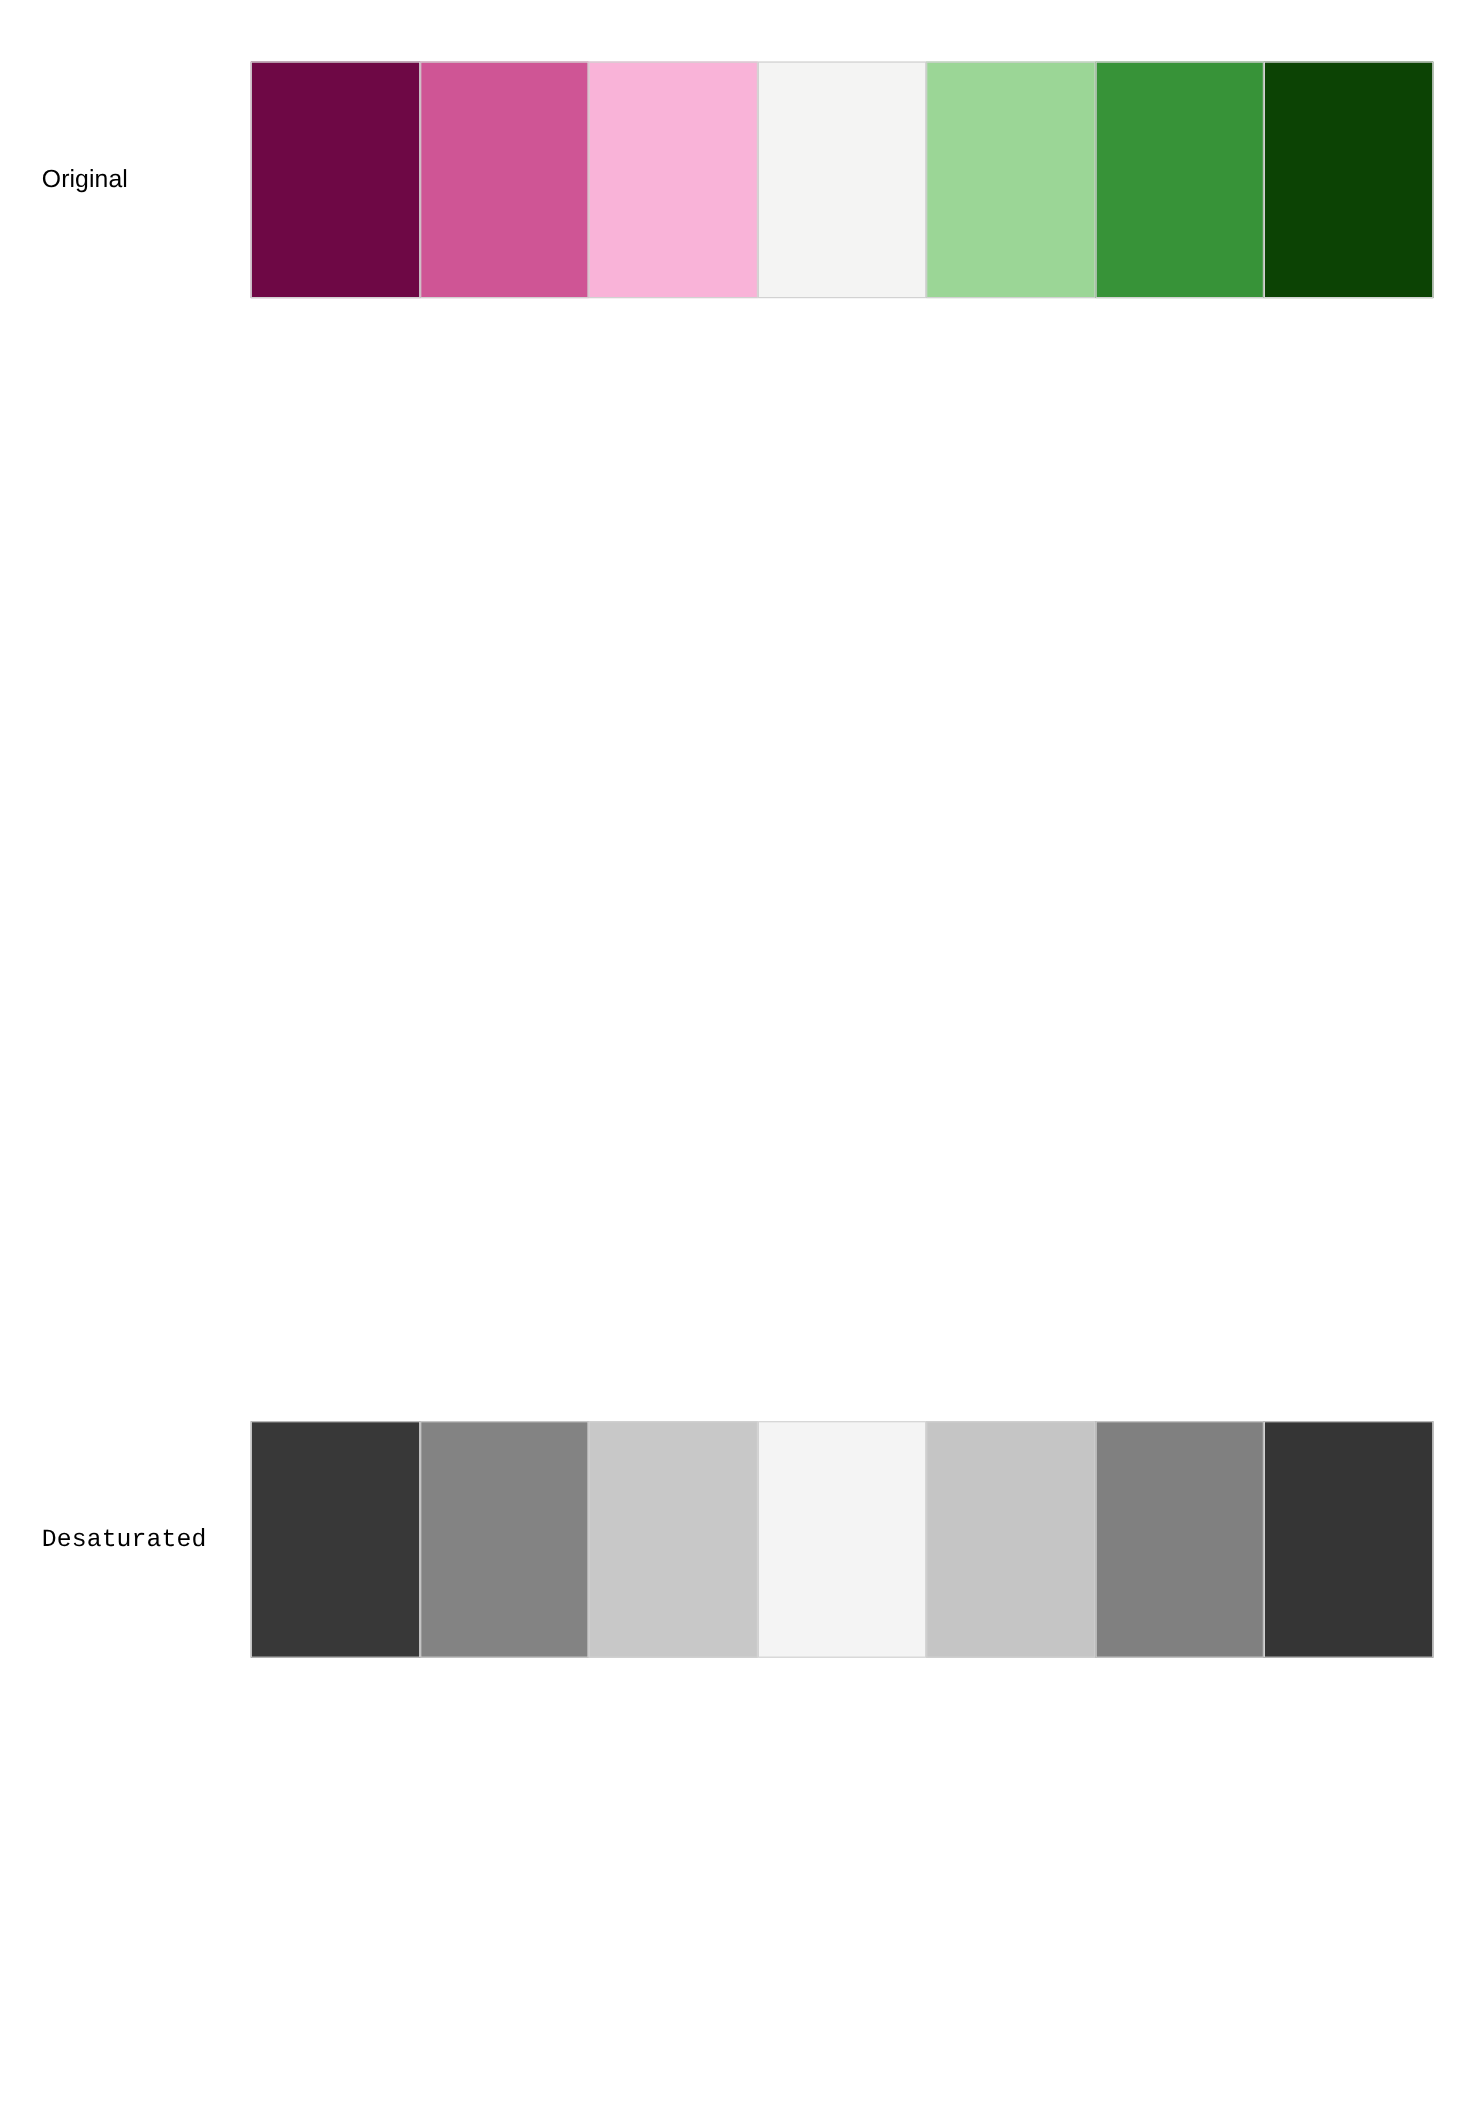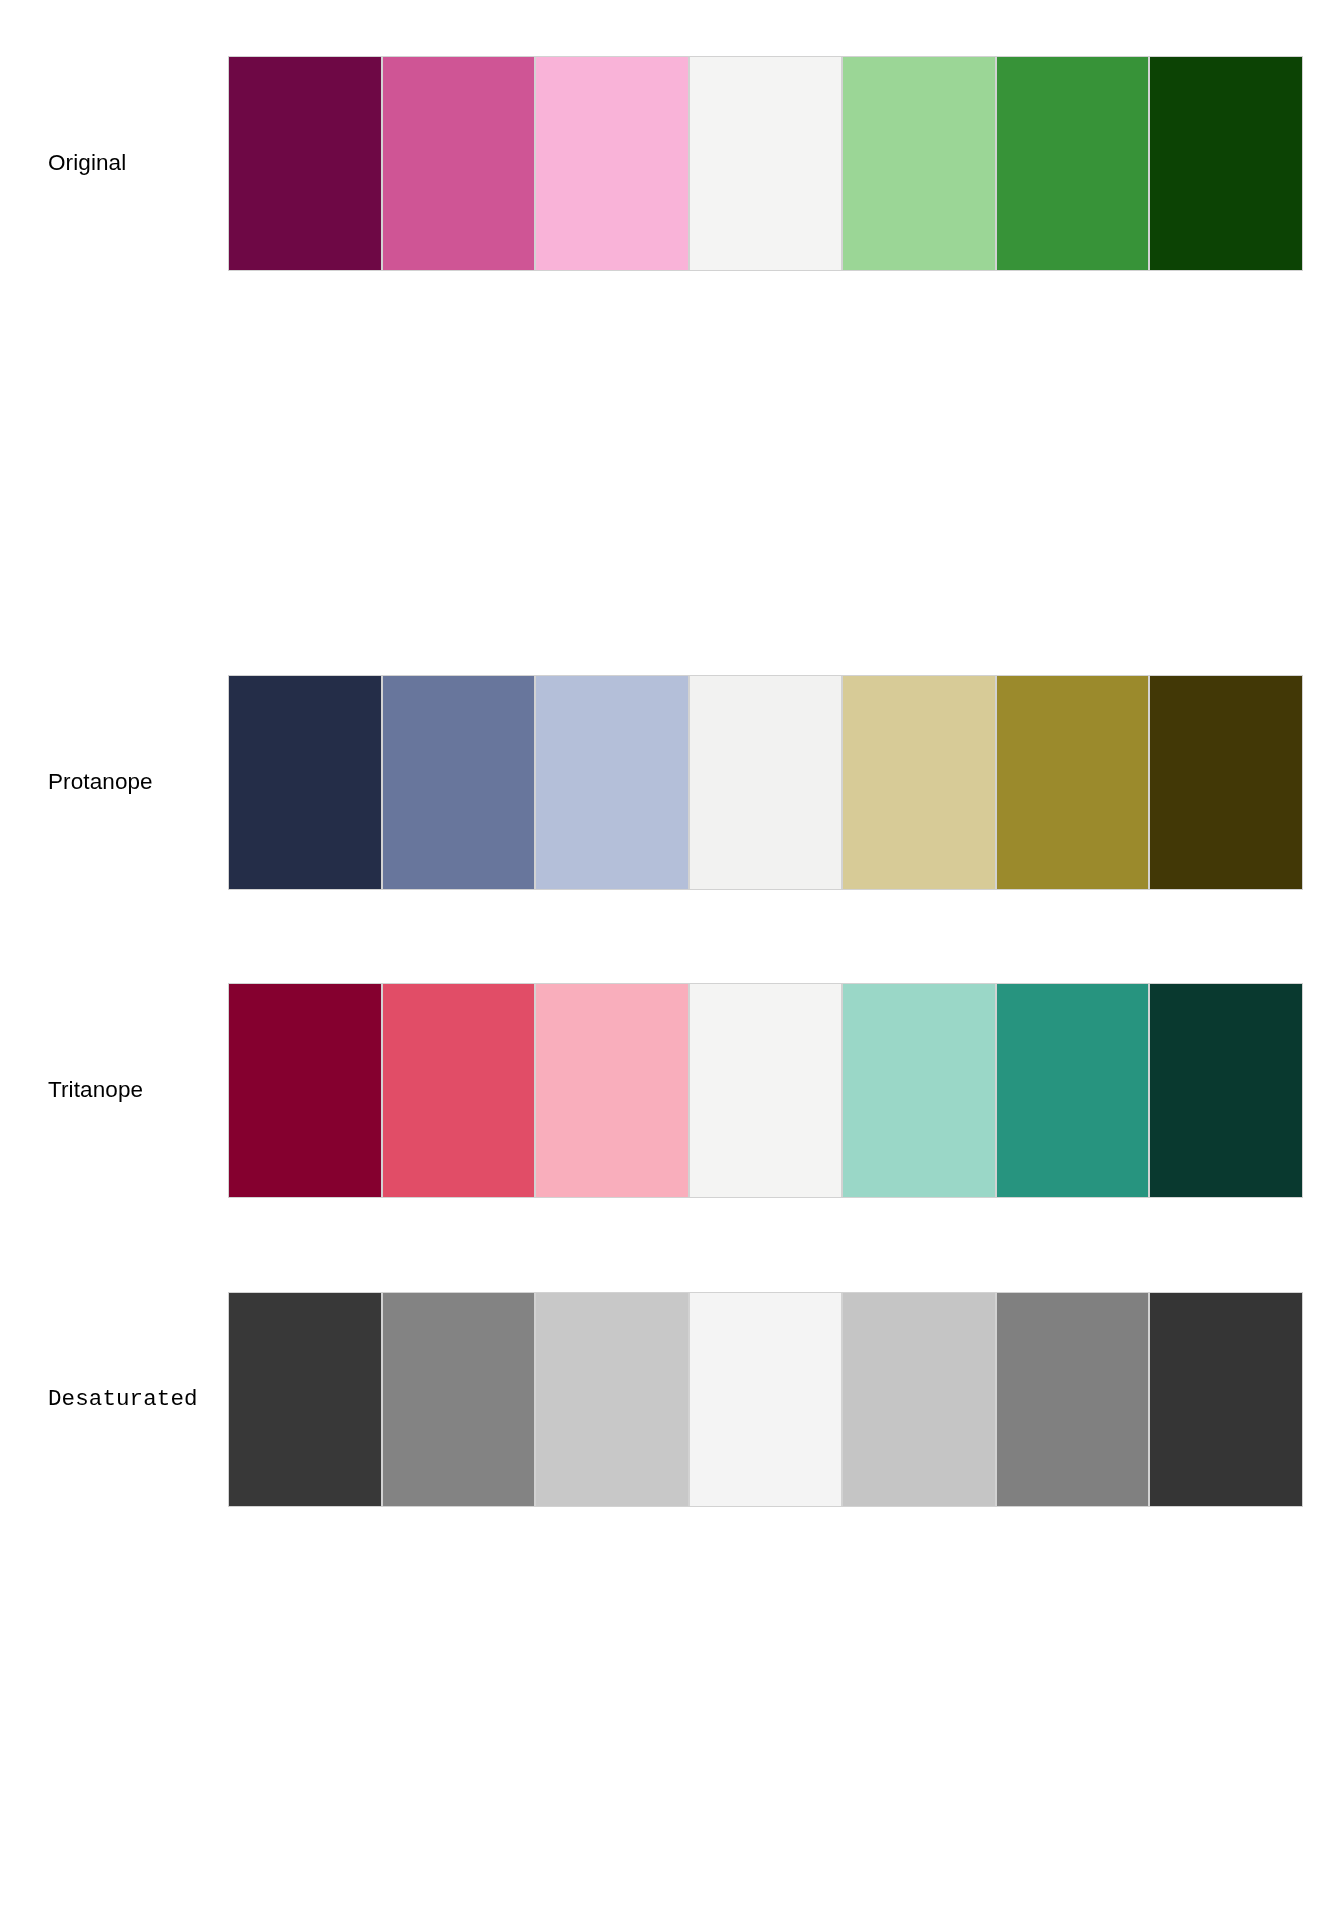--- a/index.html
+++ b/index.html
@@ -31,21 +31,21 @@
 
   .row-label {
     position: absolute;
     left: 0;
     top: 0;
     width: 190px;
     height: 215px;
     display: flex;
     align-items: center;
     justify-content: flex-start;
-    padding-left: 48px;
+    padding-left: 38px;
     box-sizing: border-box;
     font-size: 22.5px;
     line-height: 1;
     color: #000000;
     white-space: nowrap;
     letter-spacing: 0.1px;
   }
 
   .swatch-strip {
     position: absolute;
@@ -73,44 +73,20 @@
       <div class="swatch-strip">
         <div class="swatch" style="background: rgb(110, 8, 69); border-color: rgb(210, 210, 210);"></div>
         <div class="swatch" style="background: rgb(207, 85, 149); border-color: rgb(210, 210, 210);"></div>
         <div class="swatch" style="background: rgb(249, 179, 216); border-color: rgb(210, 210, 210);"></div>
         <div class="swatch" style="background: rgb(244, 244, 243); border-color: rgb(210, 210, 210);"></div>
         <div class="swatch" style="background: rgb(155, 214, 150); border-color: rgb(210, 210, 210);"></div>
         <div class="swatch" style="background: rgb(55, 147, 56); border-color: rgb(210, 210, 210);"></div>
         <div class="swatch" style="background: rgb(12, 67, 4); border-color: rgb(210, 210, 210);"></div>
       </div>
     </div>
-    <div class="palette-row" style="top: 675px;">
-      <div class="row-label">Protanope</div>
-      <div class="swatch-strip">
-        <div class="swatch" style="background: rgb(36, 45, 72); border-color: rgb(210, 210, 210);"></div>
-        <div class="swatch" style="background: rgb(104, 118, 156); border-color: rgb(210, 210, 210);"></div>
-        <div class="swatch" style="background: rgb(180, 191, 217); border-color: rgb(210, 210, 210);"></div>
-        <div class="swatch" style="background: rgb(242, 242, 241); border-color: rgb(210, 210, 210);"></div>
-        <div class="swatch" style="background: rgb(215, 203, 151); border-color: rgb(210, 210, 210);"></div>
-        <div class="swatch" style="background: rgb(155, 138, 44); border-color: rgb(210, 210, 210);"></div>
-        <div class="swatch" style="background: rgb(66, 56, 6); border-color: rgb(210, 210, 210);"></div>
-      </div>
-    </div>
-    <div class="palette-row" style="top: 983px;">
-      <div class="row-label">Tritanope</div>
-      <div class="swatch-strip">
-        <div class="swatch" style="background: rgb(133, 0, 47); border-color: rgb(210, 210, 210);"></div>
-        <div class="swatch" style="background: rgb(225, 77, 103); border-color: rgb(210, 210, 210);"></div>
-        <div class="swatch" style="background: rgb(249, 174, 188); border-color: rgb(210, 210, 210);"></div>
-        <div class="swatch" style="background: rgb(244, 244, 243); border-color: rgb(210, 210, 210);"></div>
-        <div class="swatch" style="background: rgb(154, 215, 199); border-color: rgb(210, 210, 210);"></div>
-        <div class="swatch" style="background: rgb(39, 148, 127); border-color: rgb(210, 210, 210);"></div>
-        <div class="swatch" style="background: rgb(9, 57, 47); border-color: rgb(210, 210, 210);"></div>
-      </div>
-    </div>
     <div class="palette-row" style="top: 1292px; font-family: Liberation Mono, monospace;">
       <div class="row-label">Desaturated</div>
       <div class="swatch-strip">
         <div class="swatch" style="background: rgb(56, 56, 56); border-color: rgb(210, 210, 210);"></div>
         <div class="swatch" style="background: rgb(131, 131, 131); border-color: rgb(210, 210, 210);"></div>
         <div class="swatch" style="background: rgb(200, 200, 200); border-color: rgb(210, 210, 210);"></div>
         <div class="swatch" style="background: rgb(244, 244, 244); border-color: rgb(210, 210, 210);"></div>
         <div class="swatch" style="background: rgb(197, 197, 197); border-color: rgb(210, 210, 210);"></div>
         <div class="swatch" style="background: rgb(128, 128, 128); border-color: rgb(210, 210, 210);"></div>
         <div class="swatch" style="background: rgb(53, 53, 53); border-color: rgb(210, 210, 210);"></div>

